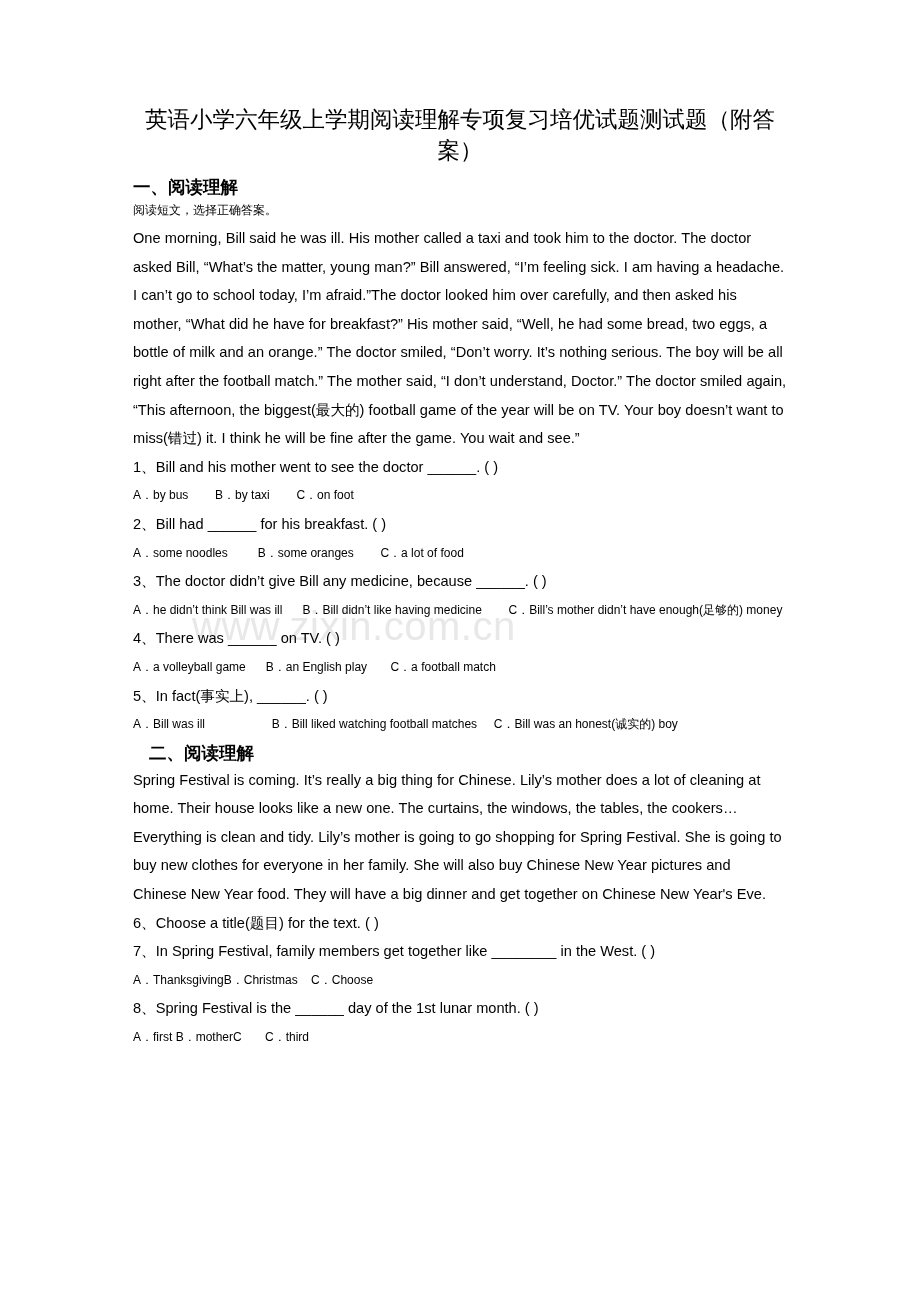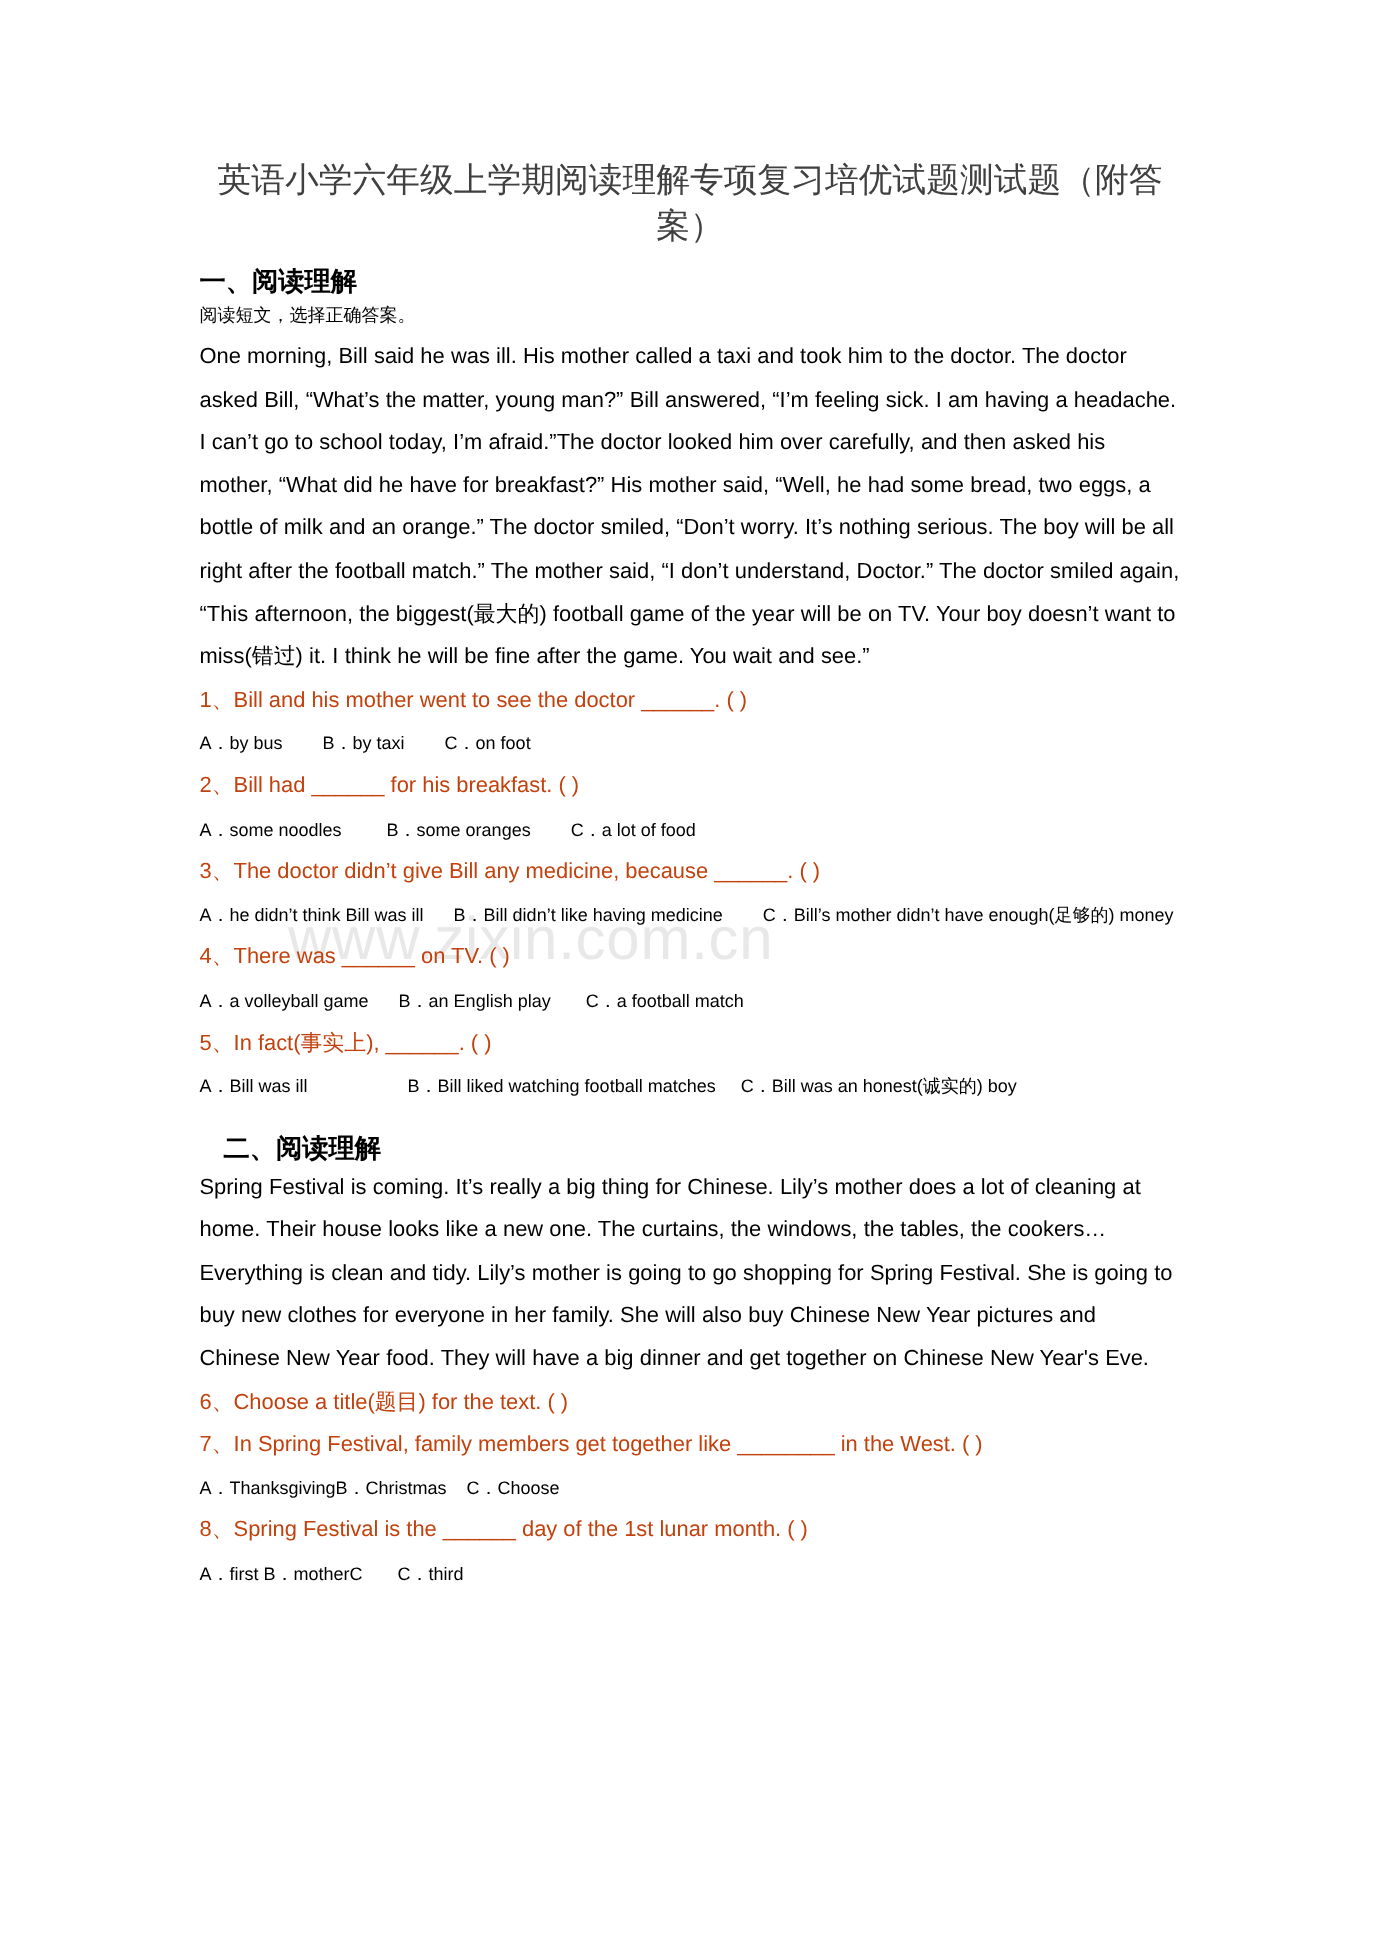--- a/index.html
+++ b/index.html
@@ -49,37 +49,37 @@
     z-index: 0;
   }
 
   
   .doc-title {
     font-family: "Liberation Serif", "DejaVu Serif", serif;
     font-size: 22.5px;
     line-height: 31px;
     text-align: center;
     font-weight: 400;
-    color: #404040;
+    color: #000000;
     margin: 0 0 9px 0;
     letter-spacing: 0px;
   }
 
   
   .section-heading {
     font-family: "Liberation Serif", "DejaVu Serif", serif;
     font-size: 17.5px;
     font-weight: bold;
     line-height: 25px;
     margin: 0;
     padding: 0;
     color: #000;
   }
   .section-heading.second {
-    margin-top: 14px;
+    margin-top: 2px;
     padding-left: 16px;
   }
 
   
   .instruction {
     font-family: Liberation Mono, monospace;
     font-size: 12px;
     line-height: 22px;
     margin: 0 0 2px 0;
     color: #000;
@@ -95,21 +95,21 @@
     text-align: left;
     word-spacing: 0.1px;
   }
 
   
   .q-stem {
     font-family: "Liberation Sans", "DejaVu Sans", sans-serif;
     font-size: 14.6px;
     line-height: 28.6px;
     margin: 0;
-    color: #c2410c;
+    color: #000000;
   }
 
   
   .q-options {
     font-family: "Liberation Sans", "DejaVu Sans", sans-serif;
     font-size: 12px;
     line-height: 28.6px;
     margin: 0;
     color: #000;
     white-space: pre-wrap;

